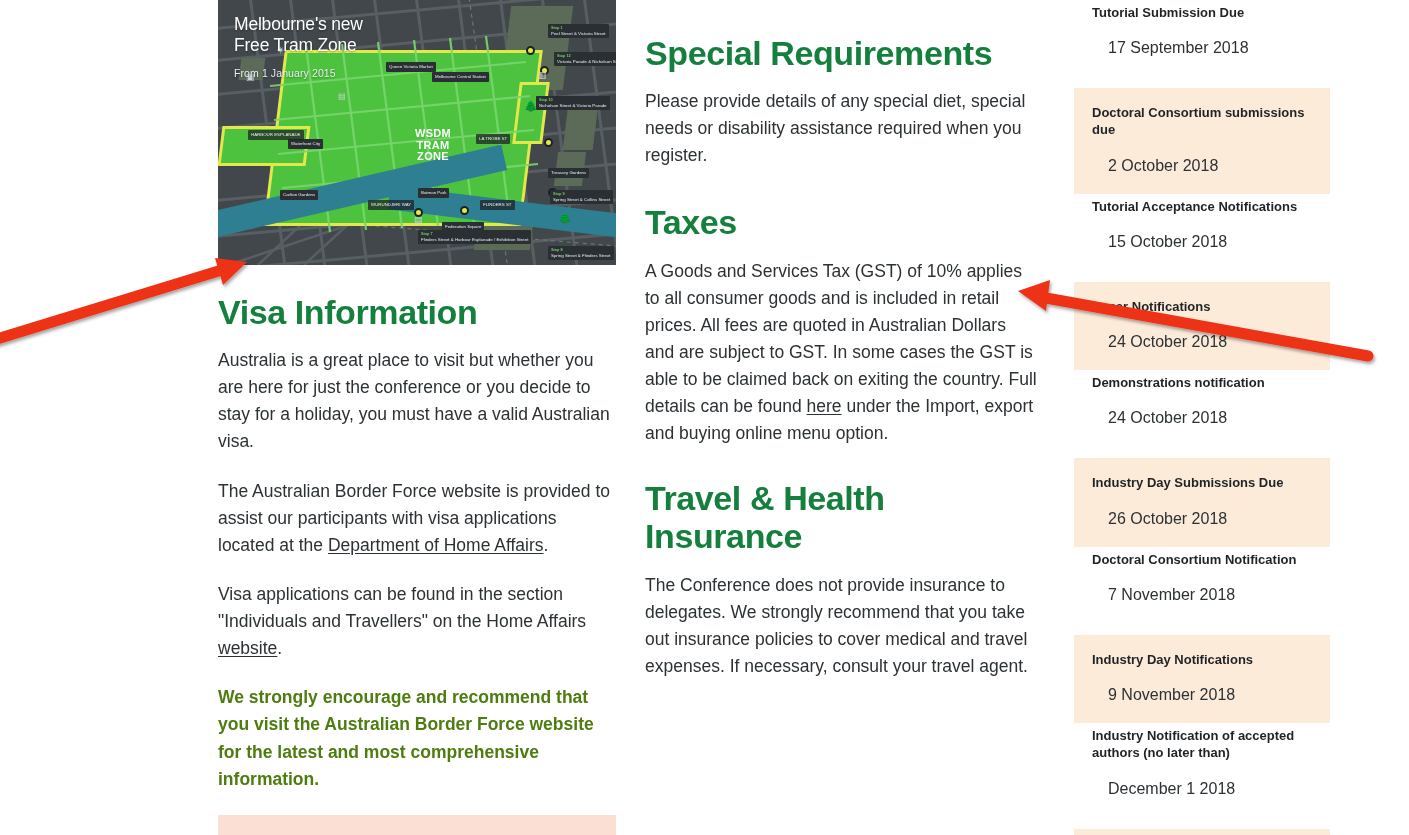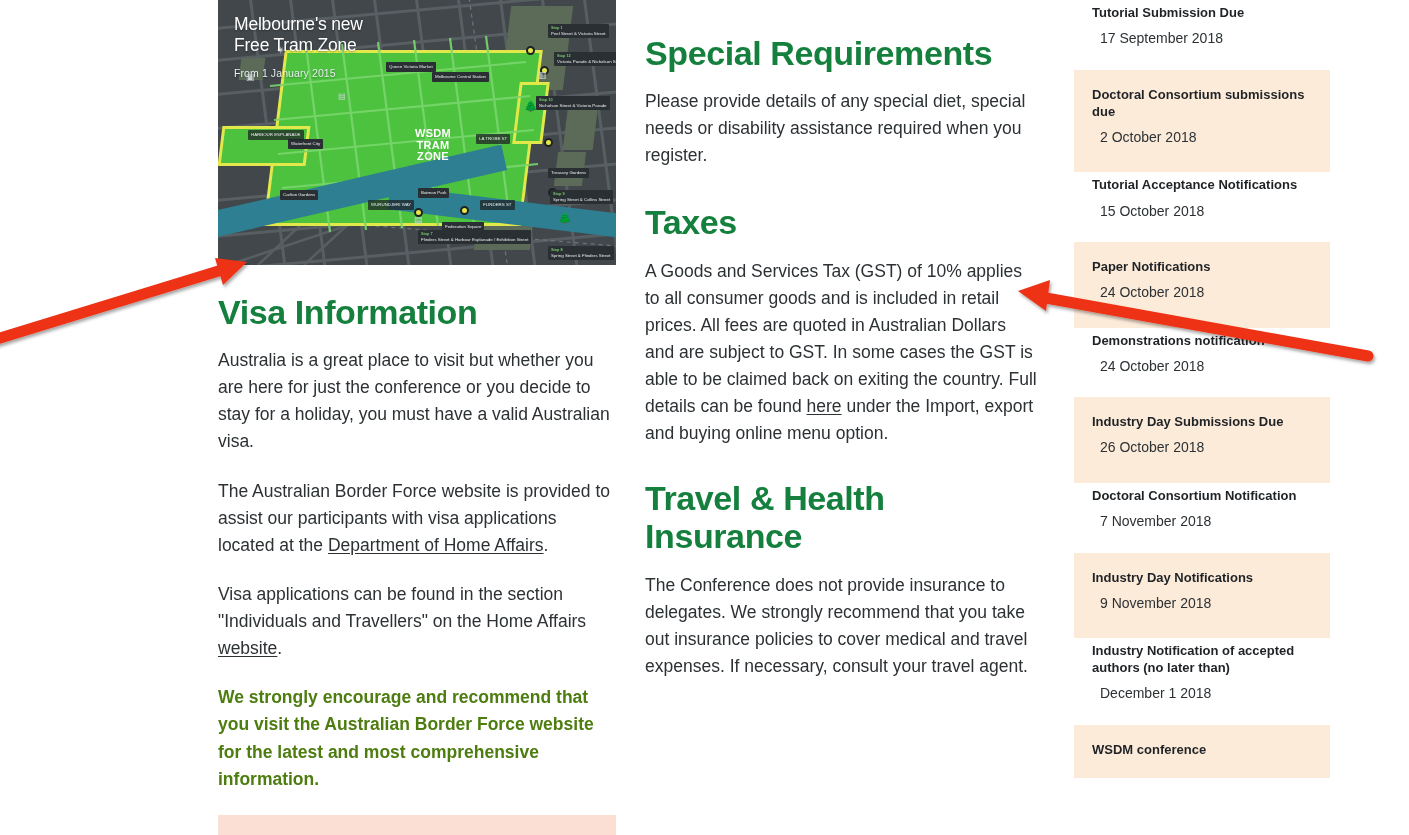--- a/index.html
+++ b/index.html
@@ -129,34 +129,34 @@
     font-size: 18.5px;
     line-height: 1.55;
     color: #24282b;
   }
 
   
   .deadline {
     padding: 4px 0 14px 18px;
     background: transparent;
   }
-  .deadline.hl { background: #fdebda; padding-top: 16px; padding-bottom: 18px; }
+  .deadline.hl { background: #fdebda; padding-top: 16px; padding-bottom: 2px; }
   .deadline .dl-title {
     font-size: 13px;
     font-weight: 700;
     line-height: 1.32;
     color: #1f2326;
     margin: 0 0 2px 0;
   }
   .deadline .dl-date {
-    font-size: 14px;
+    font-size: 16px;
     font-weight: 400;
     line-height: 1.32;
     color: #2c3134;
-    margin: 8px;
+    margin: 16px;
   }
 
   
   .annot { position: absolute; left: 0; top: 0; width: 1409px; height: 835px;
            pointer-events: none; }
 </style>
 </head>
 <body>
 
 <div id="page">

